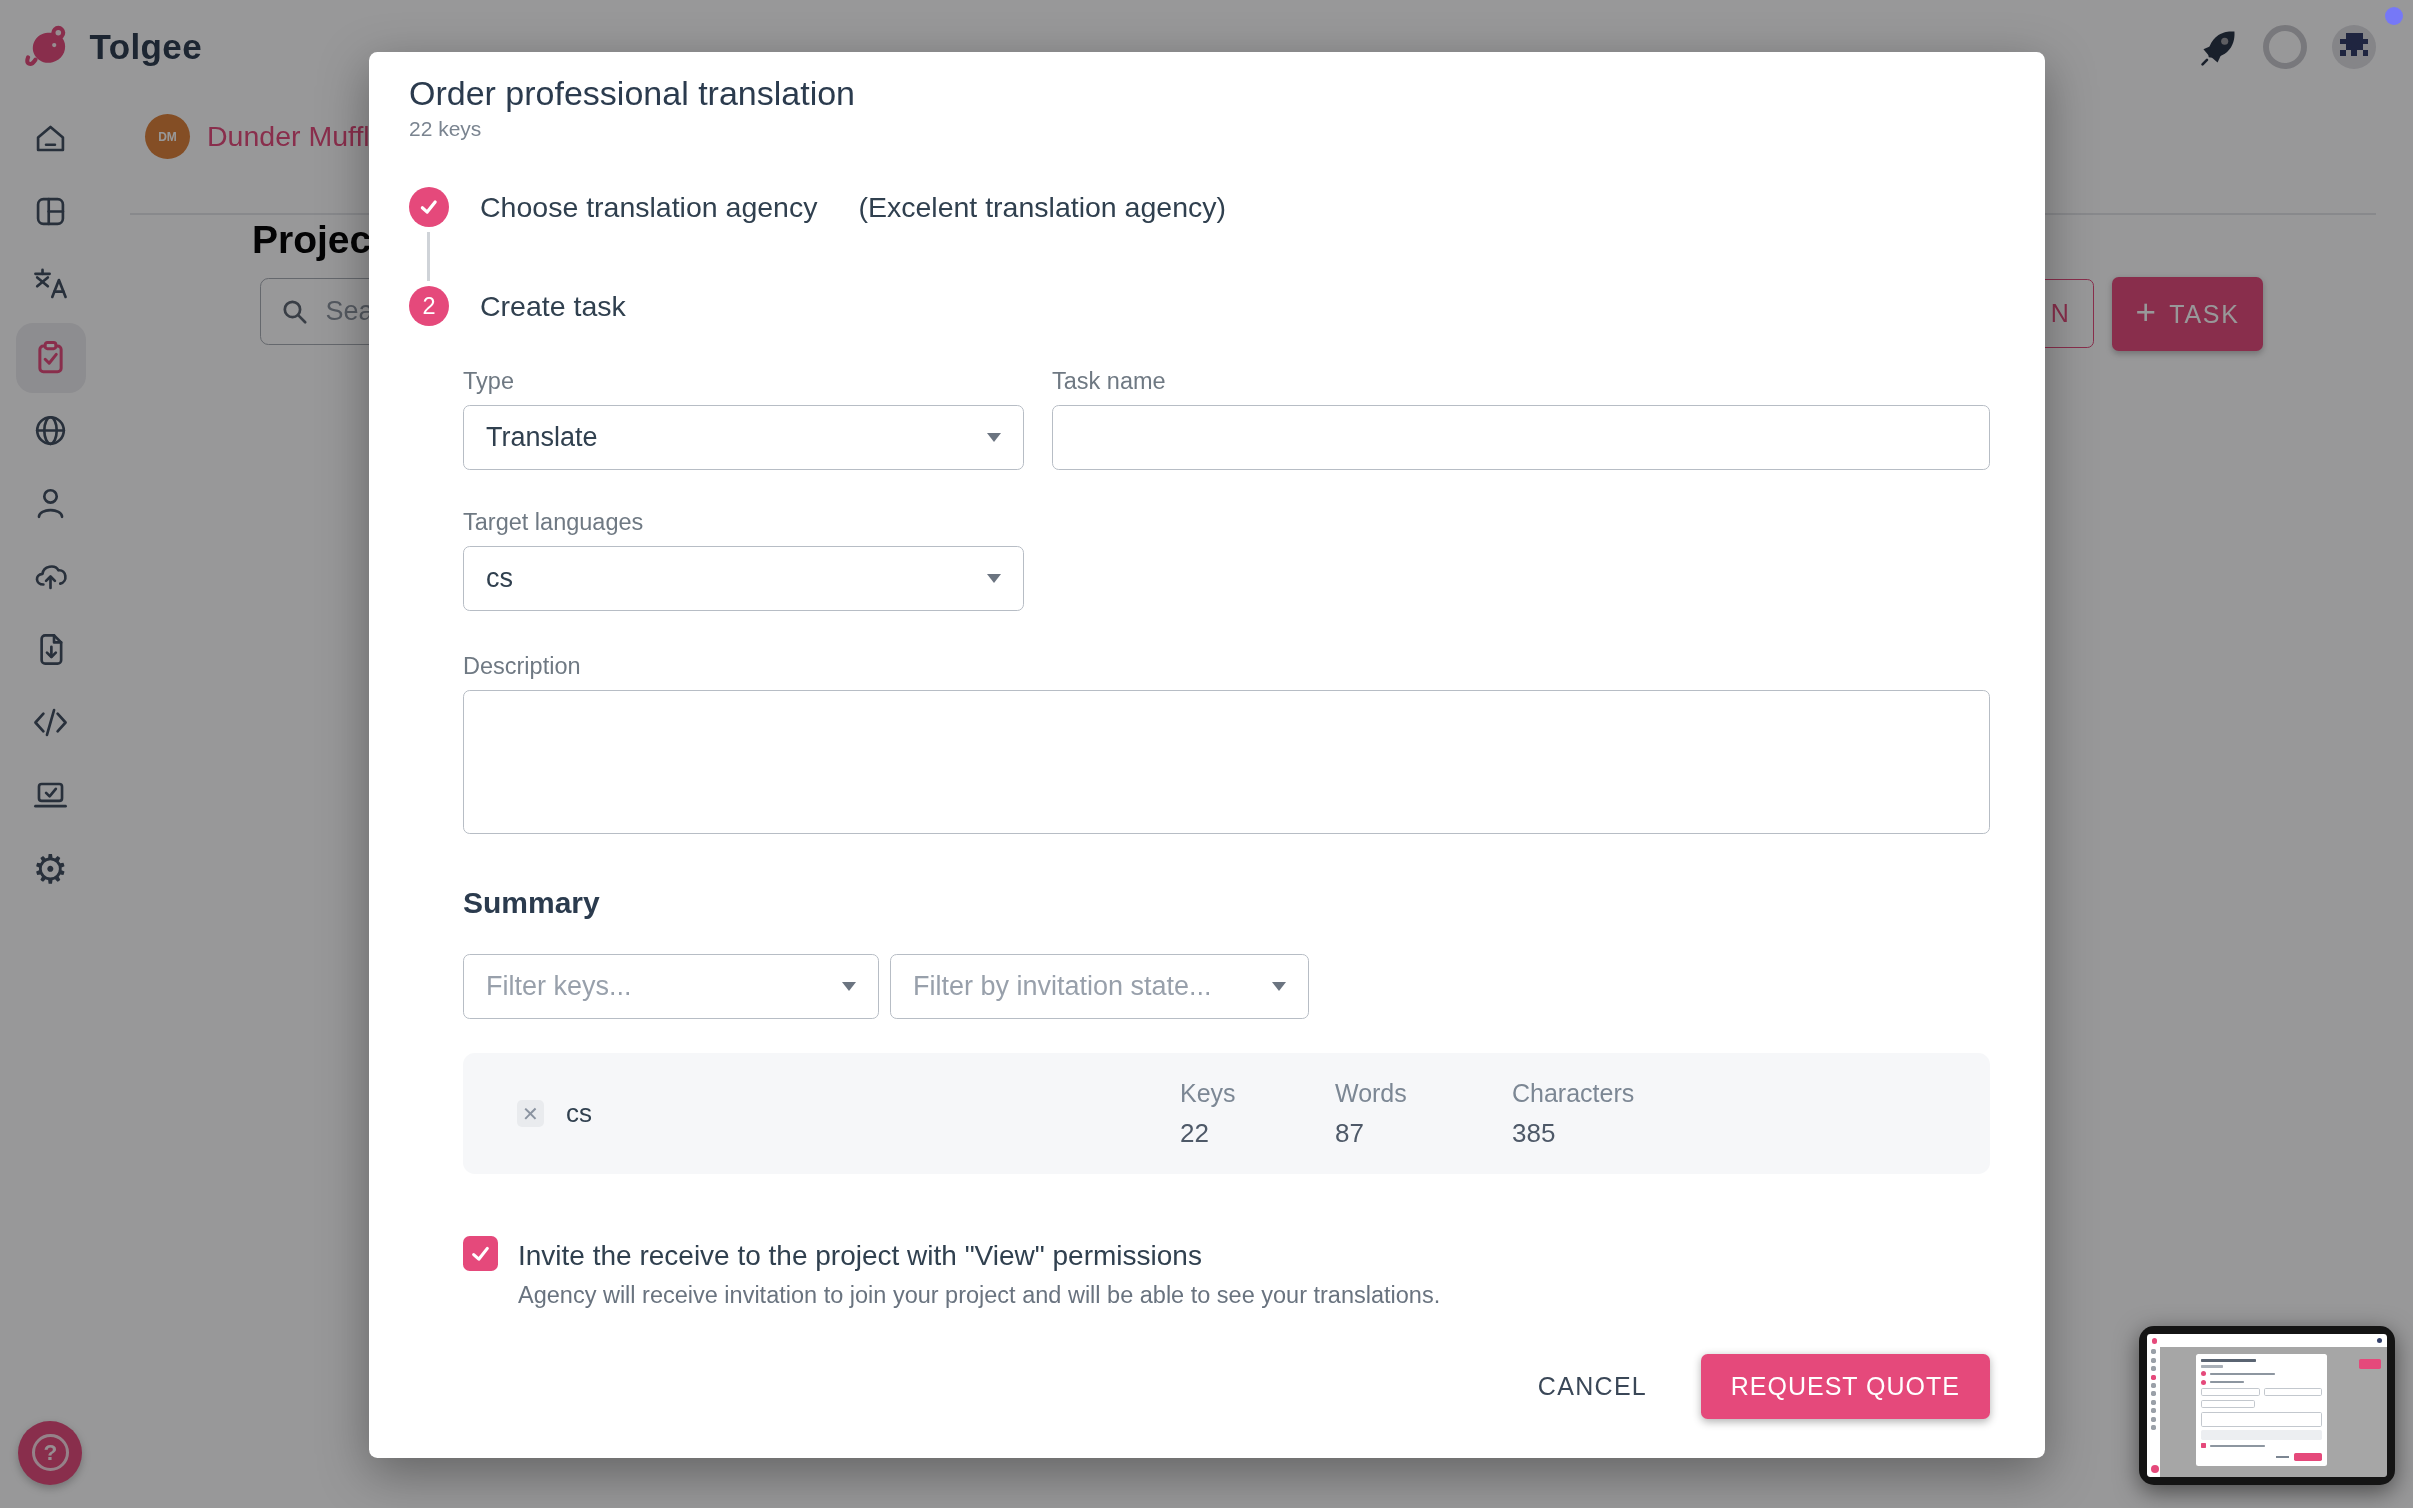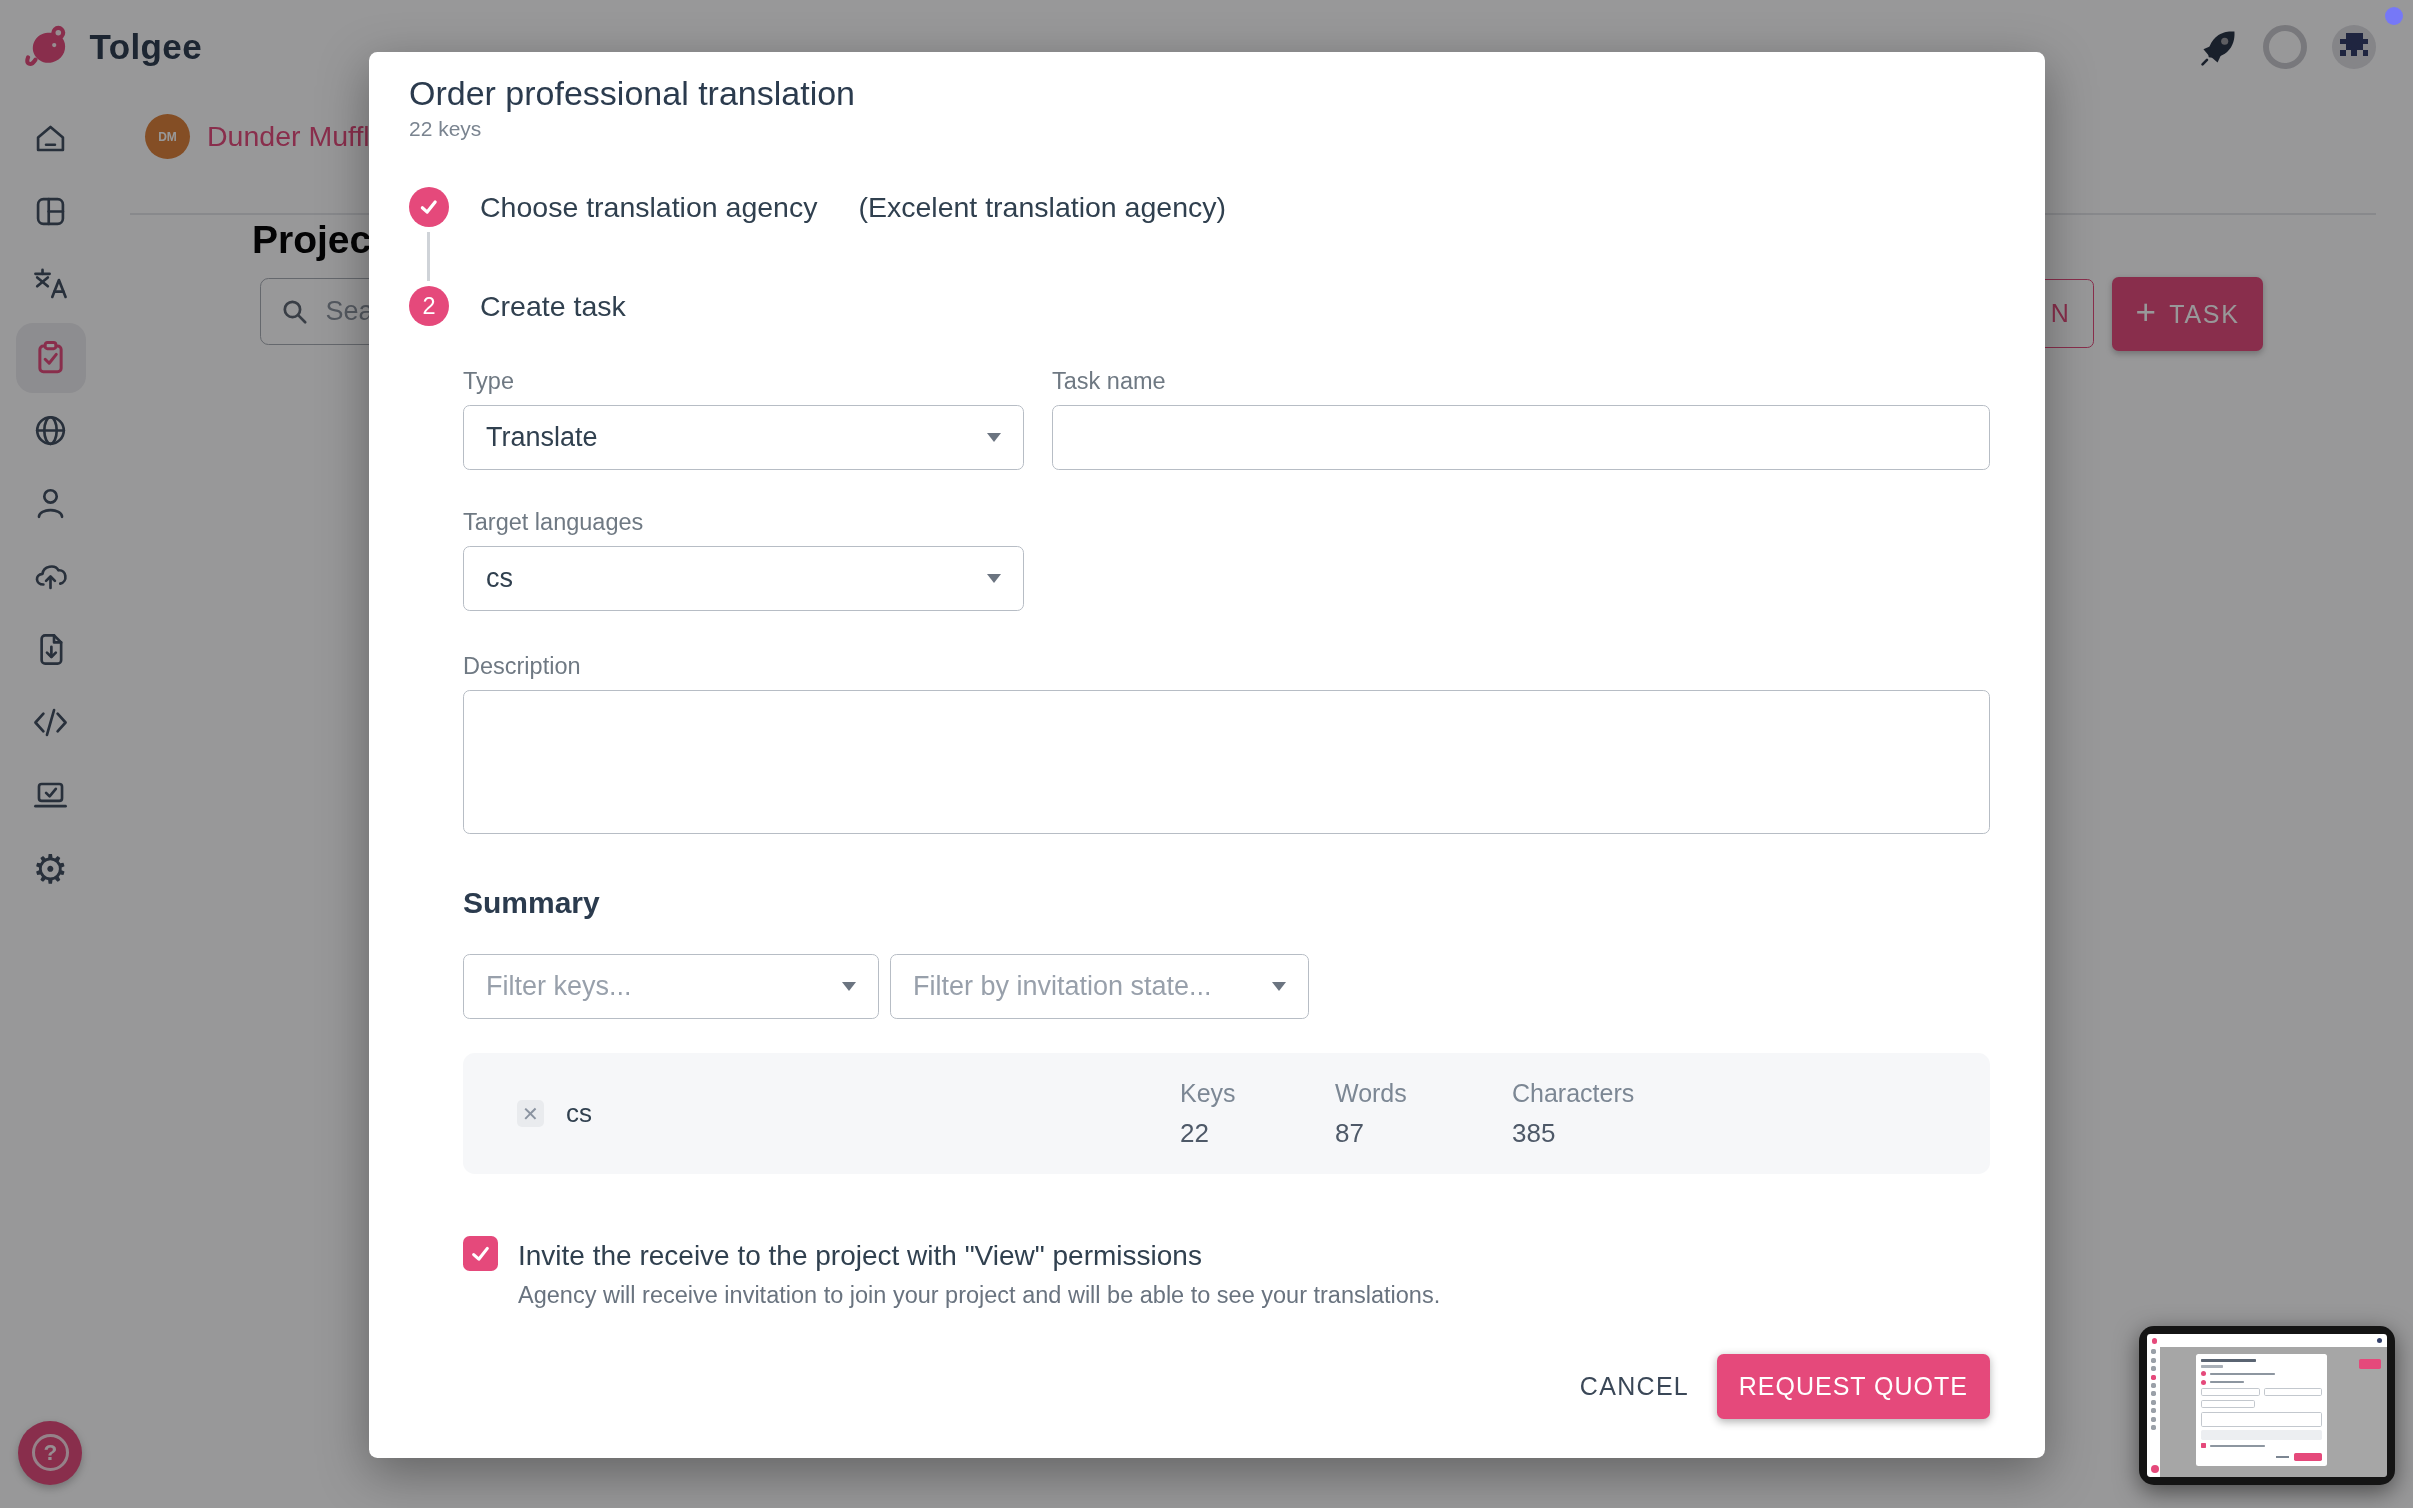--- a/index.html
+++ b/index.html
@@ -100,24 +100,24 @@
   .lang { margin-left:22px; font-size:26px; color:var(--text); }
   .stat { position:absolute; top:50%; transform:translateY(-50%); }
   .stat .lbl { font-size:25px; color:#7C8794; }
   .stat .val { margin-top:10px; font-size:26px; color:#4E5968; }
   .stat1 { left:717px; } .stat2 { left:872px; } .stat3 { left:1049px; }
   .invite { margin-top:62px; display:flex; gap:20px; align-items:flex-start; }
   .cb { width:35px; height:35px; border-radius:6.7px; background:var(--pink); flex:none; display:flex;
         align-items:center; justify-content:center; cursor:pointer; }
   .inv-label { font-size:28px; line-height:39px; color:var(--text); }
   .inv-helper { margin:6.7px 0 0 55px; font-size:23.5px; color:#69737F; }
-  .actions { margin-top:45px; display:flex; justify-content:flex-end; align-items:center; gap:21px; }
+  .actions { margin-top:45px; display:flex; justify-content:flex-end; align-items:center; gap:47px; }
   .btn-cancel { font-size:25px; font-weight:500; letter-spacing:1.3px; color:#3A4757; padding:15px 6.7px;
                 cursor:pointer; background:none; border:none; font-family:inherit; }
-  .btn-primary { height:65px; padding:0 22px; border-radius:6.7px; background:var(--pink); color:#fff;
+  .btn-primary { height:65px; padding:0 30px; border-radius:6.7px; background:var(--pink); color:#fff;
                  font-size:25px; font-weight:500; letter-spacing:1px; border:none; cursor:pointer;
                  font-family:inherit; box-shadow:0 2.5px 8.4px rgba(0,0,0,.3); display:flex; align-items:center; }
 
   
   .rec-dot { position:absolute; top:6.7px; right:10px; width:18.4px; height:18.4px; border-radius:50%;
              background:#7678F7; z-index:40; }
   .pip { position:absolute; left:2139px; top:1326px; width:256px; height:159px; background:#141414;
          border-radius:15px; z-index:30; padding:8.4px; box-shadow:0 6.7px 23.5px rgba(0,0,0,.5); cursor:pointer; }
   .pip-screen { width:100%; height:100%; background:#fff; border-radius:3.4px; position:relative; overflow:hidden; }
   .pip-head { height:12.6px; display:flex; align-items:center; padding:0 4.2px; gap:3.4px; }

